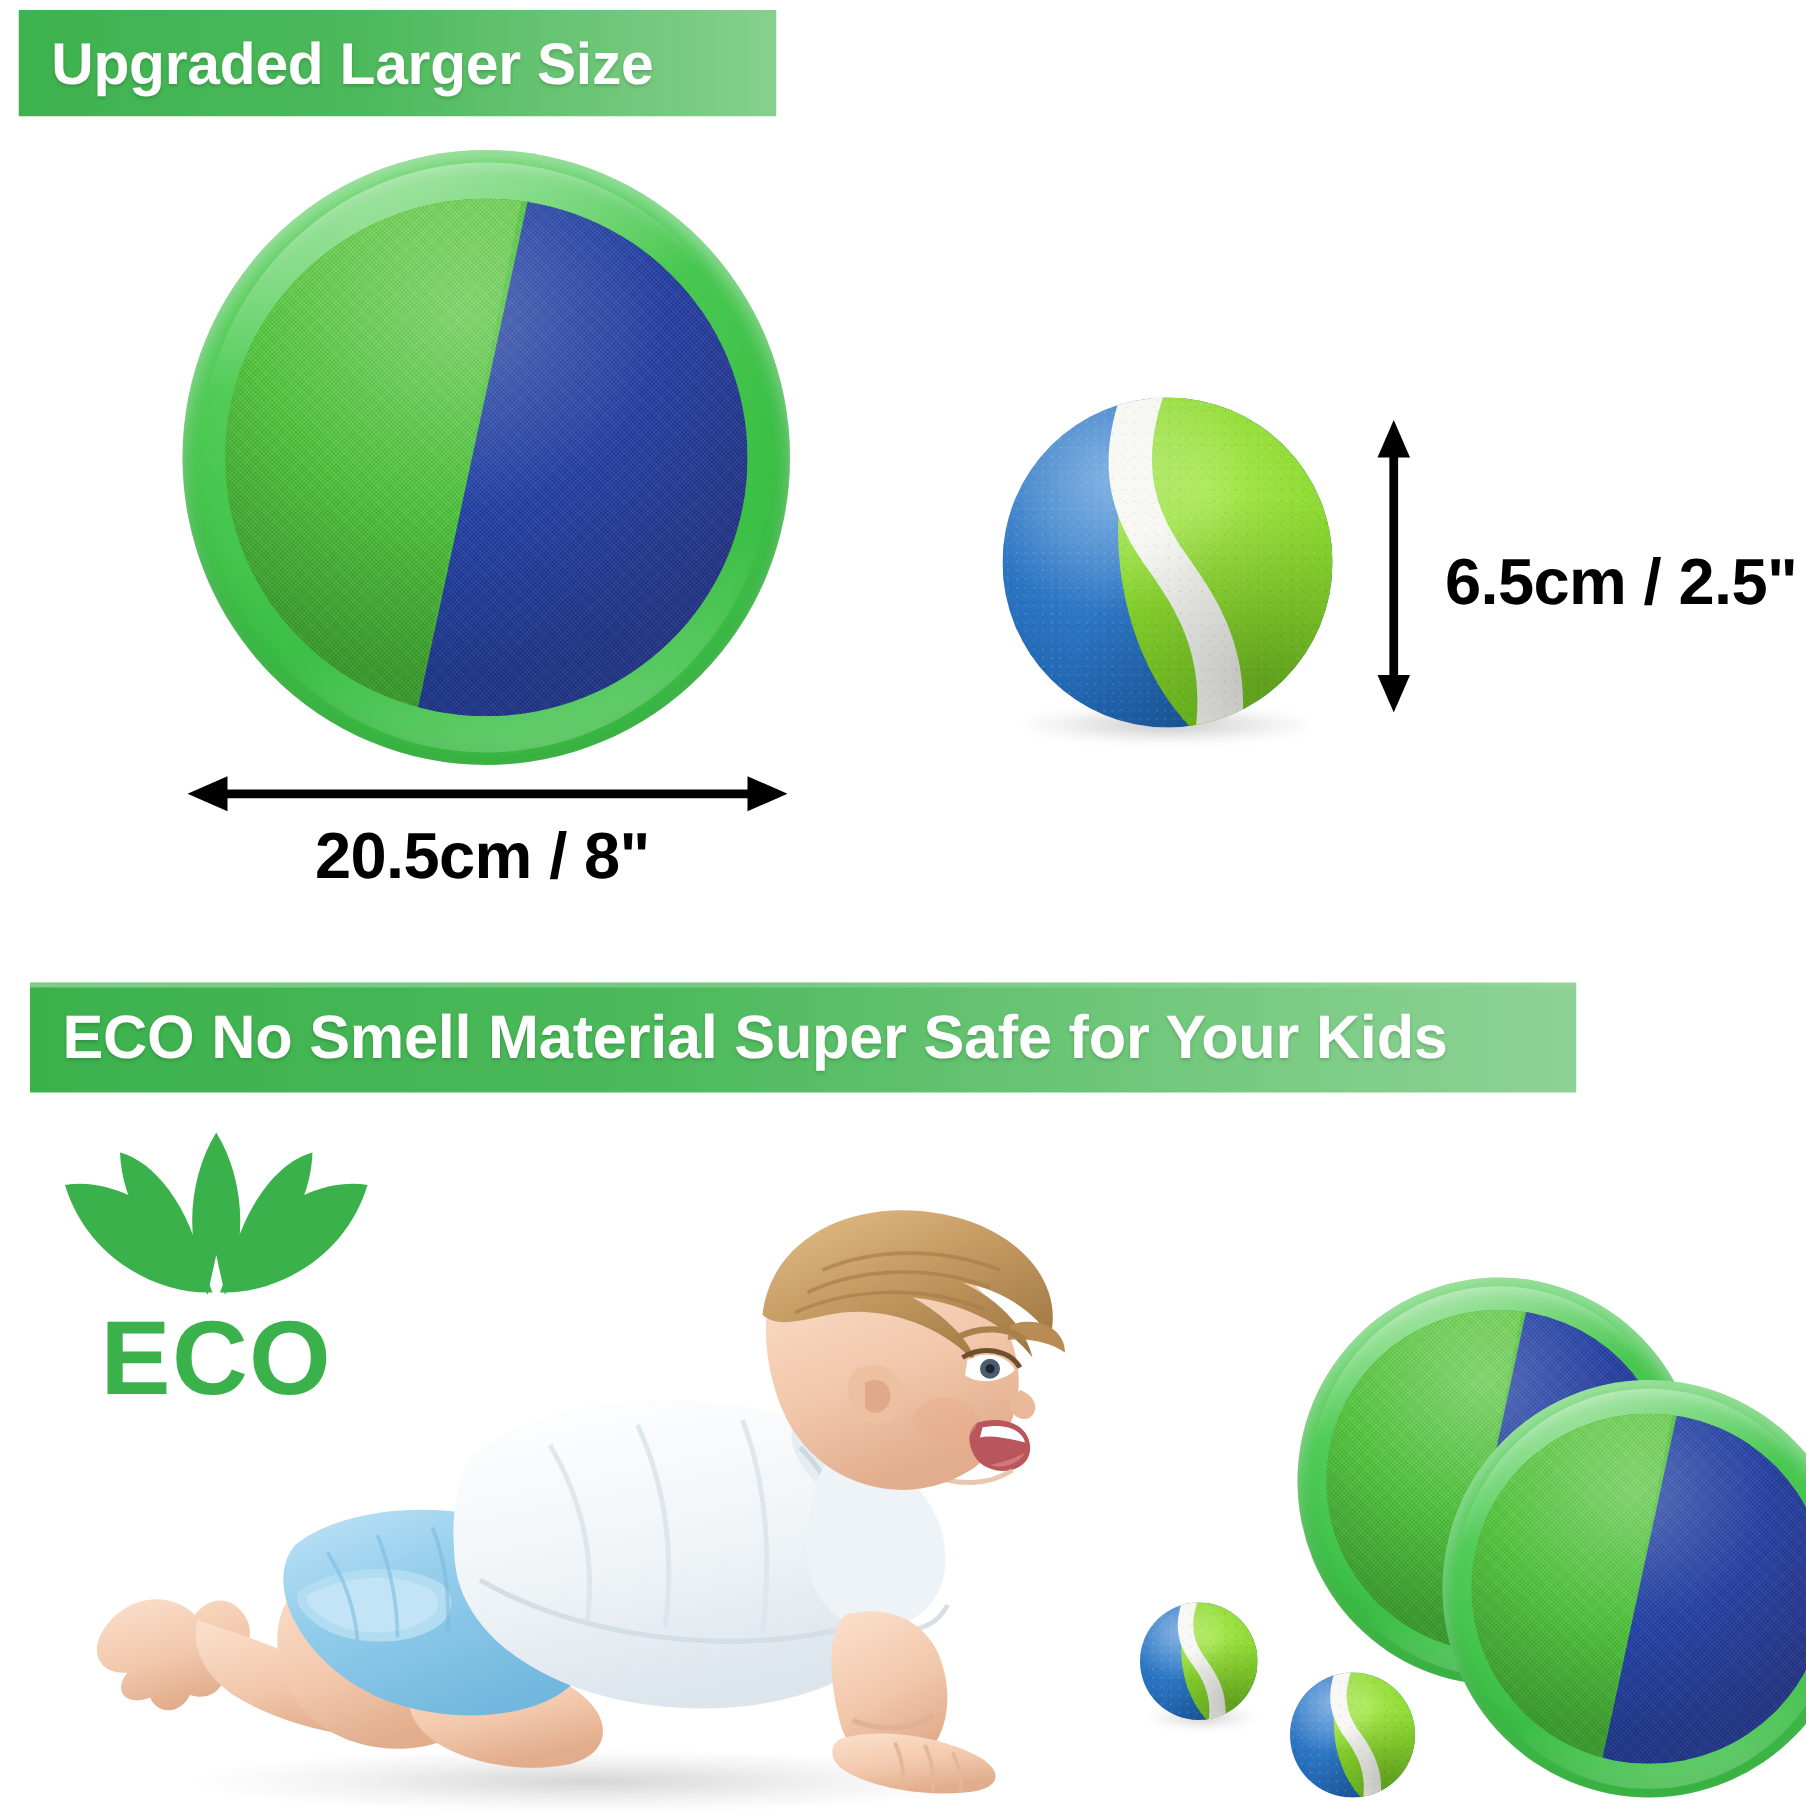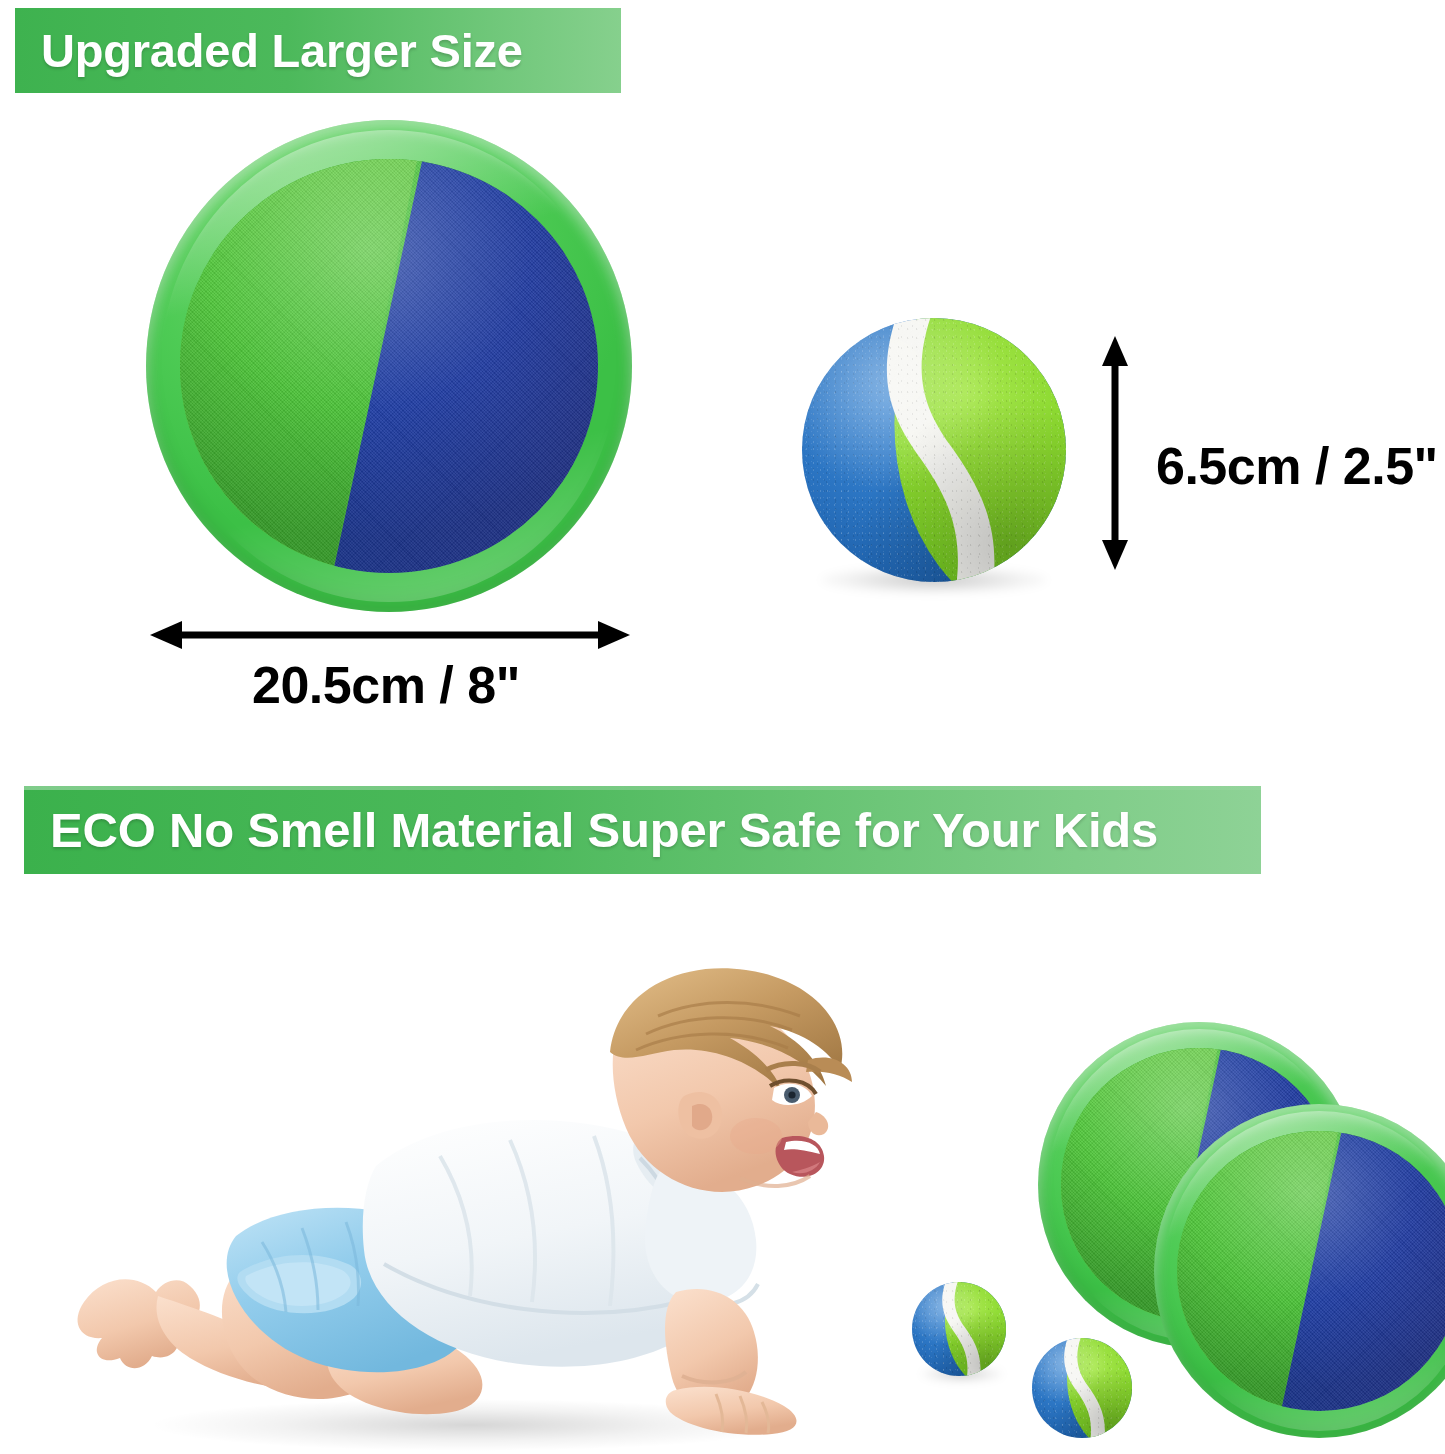--- a/index.html
+++ b/index.html
@@ -218,20 +218,39 @@
       <polygon points="17,0 4,30 30,30" fill="#000"></polygon>
       <polygon points="17,234 4,204 30,204" fill="#000"></polygon>
     </svg>
   </div>
   <div class="dim-label" id="dim-height-label">6.5cm / 2.5"</div>
 
   <div class="banner" id="banner-bottom">
     <span>ECO No Smell Material Super Safe for Your Kids</span>
   </div>
 
+  <div id="eco-logo">
+    <div id="eco-leaves">
+      <svg viewBox="0 0 250 146" preserveAspectRatio="none">
+        <g fill="#3bb14c">
+
+          <path d="M4 44 C40 38, 96 60, 122 130 C 80 132, 22 104, 4 44 Z"></path>
+
+          <path d="M246 44 C210 38, 154 60, 128 130 C 170 132, 228 104, 246 44 Z"></path>
+
+          <path d="M48 18 C78 26, 108 66, 118 128 C 90 110, 50 72, 48 18 Z"></path>
+
+          <path d="M202 18 C172 26, 142 66, 132 128 C 160 110, 200 72, 202 18 Z"></path>
+
+          <path d="M125 2 C146 36, 152 86, 132 132 L 125 100 L 118 132 C 98 86, 104 36, 125 2 Z"></path>
+        </g>
+      </svg>
+    </div>
+    <div id="eco-text">ECO</div>
+  </div>
 
   <div id="baby">
     <svg viewBox="0 0 880 534" preserveAspectRatio="none">
       <defs>
         <linearGradient id="shirtG" x1="0" y1="0" x2="0.3" y2="1">
           <stop offset="0%" stop-color="#ffffff"></stop>
           <stop offset="55%" stop-color="#f1f5f8"></stop>
           <stop offset="100%" stop-color="#dde6ed"></stop>
         </linearGradient>
         <linearGradient id="shortsG" x1="0" y1="0" x2="0.6" y2="1">

